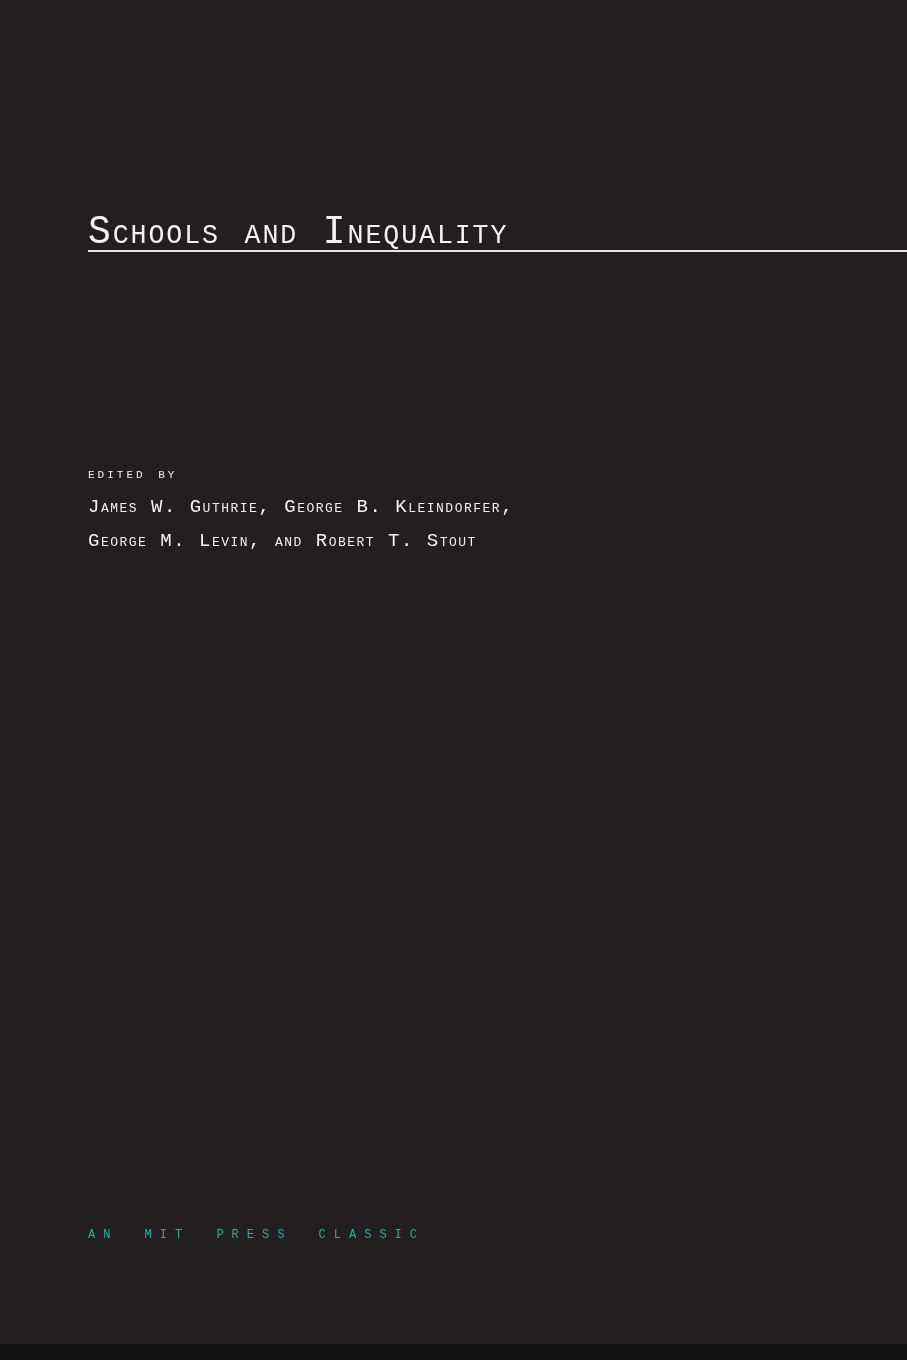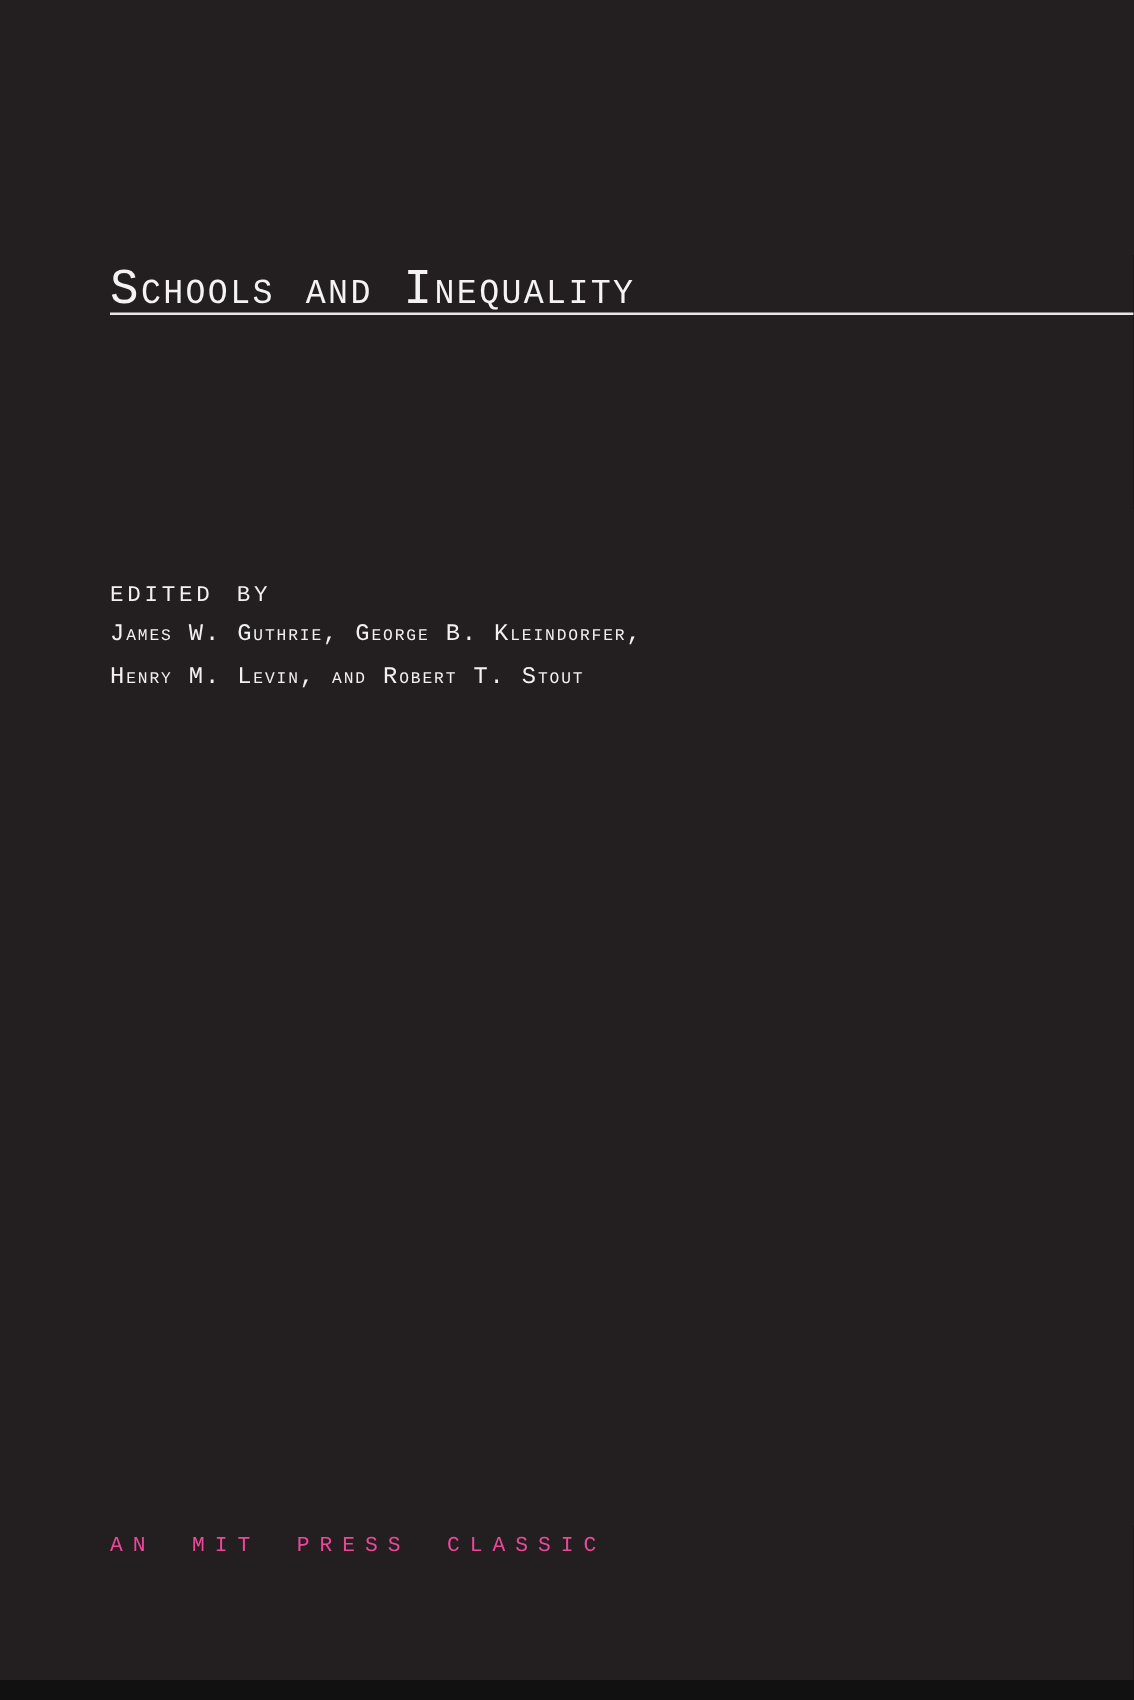--- a/index.html
+++ b/index.html
@@ -39,52 +39,52 @@
     top: 250px;
     height: 2px;
     background: #e8e6e6;
   }
   .byline {
     position: absolute;
     left: 88px;
     top: 459px;
   }
   .edited-by {
-    font-size: 26px;
+    font-size: 16px;
     font-variant: small-caps;
     letter-spacing: 3px;
     line-height: 31px;
     white-space: nowrap;
   }
   .editors-line {
     font-size: 19px;
     font-variant: small-caps;
     letter-spacing: 1.5px;
     line-height: 34px;
     white-space: nowrap;
   }
   .imprint {
     position: absolute;
     left: 88px;
     top: 1228px;
-    font-size: 17px;
+    font-size: 12px;
     text-transform: uppercase;
     letter-spacing: 8px;
     word-spacing: 11px;
     white-space: nowrap;
-    color: #ec4899;
+    color: #14b8a6;
   }
 </style>
 </head>
 <body>
 
 <div class="cover">
   <h1 class="title">Schools and Inequality</h1>
   <div class="title-rule"></div>
 
   <div class="byline">
     <div class="edited-by">edited by</div>
     <div class="editors-line">James W. Guthrie, George B. Kleindorfer,</div>
-    <div class="editors-line">Henry M. Levin, and Robert T. Stout</div>
+    <div class="editors-line">George M. Levin, and Robert T. Stout</div>
   </div>
 
   <div class="imprint">An MIT Press Classic</div>
 </div>
 
 </body></html>

